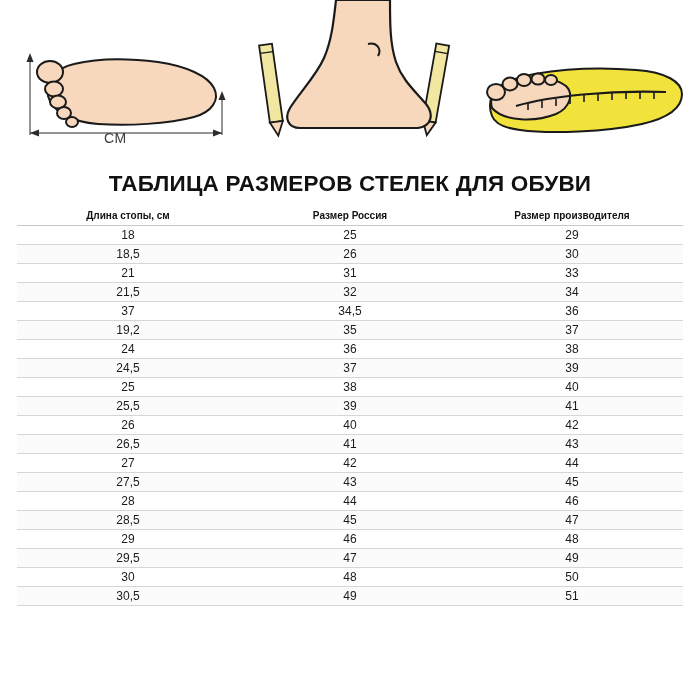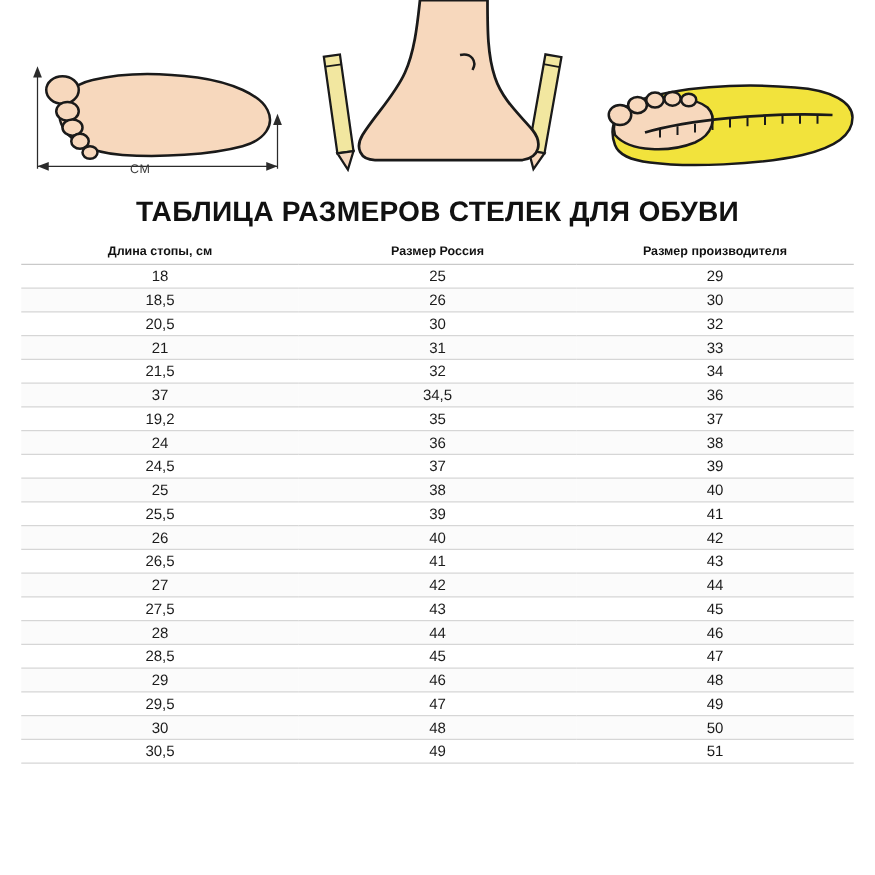--- a/index.html
+++ b/index.html
@@ -32,32 +32,32 @@
     top: 0;
   }
   .illo-a { left: 8px;   width: 226px; height: 155px; }
   .illo-b { left: 240px; width: 226px; height: 155px; }
   .illo-c { left: 470px; width: 226px; height: 155px; }
 
   .cm-label {
     position: absolute;
     left: 104px;
     top: 130px;
-    font-size: 10px;
+    font-size: 14px;
     letter-spacing: .5px;
     color: #3b3b3b;
   }
 
   
   .title {
     text-align: center;
     font-size: 22.5px;
     font-weight: bold;
     letter-spacing: .2px;
-    margin: 2px 0 10px 0;
+    margin: 16px 0 10px 0;
     color: #111111;
     white-space: nowrap;
   }
 
   
   table.sizes {
     width: 666px;
     margin: 0 auto;
     border-collapse: collapse;
     table-layout: fixed;
@@ -187,25 +187,20 @@
           <td>18</td>
           <td>25</td>
           <td>29</td>
         </tr>
         <tr>
           <td>18,5</td>
           <td>26</td>
           <td>30</td>
         </tr>
         <tr>
-          <td>20,5</td>
-          <td>30</td>
-          <td>32</td>
-        </tr>
-        <tr>
           <td>21</td>
           <td>31</td>
           <td>33</td>
         </tr>
         <tr>
           <td>21,5</td>
           <td>32</td>
           <td>34</td>
         </tr>
         <tr>

